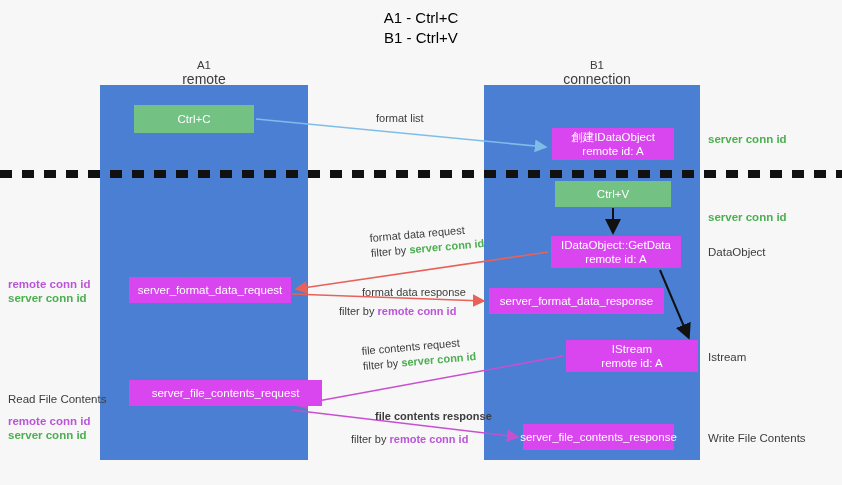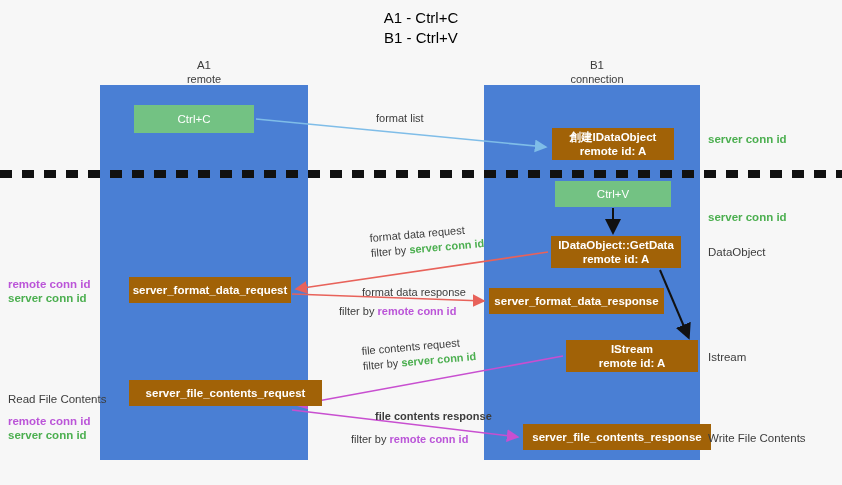--- a/index.html
+++ b/index.html
@@ -27,21 +27,21 @@
   .title div { white-space: pre; }
 
   
   .col-head {
     position: absolute;
     text-align: center;
     font-size: 11.5px;
     color: #3c3c3c;
     line-height: 14px;
   }
-  .col-head .sub { font-size: 11px; }
+  .col-head .sub { font-size: 14px; }
 
   
   .lane {
     position: absolute;
     background: #4a7fd4;
   }
   #lane-a1 { left: 100px; top: 85px; width: 208px; height: 375px; }
   #lane-b1 { left: 484px; top: 85px; width: 216px; height: 375px; }
 
   
@@ -60,32 +60,32 @@
     flex-direction: column;
     align-items: center;
     justify-content: center;
     color: #ffffff;
     font-size: 11.5px;
     line-height: 14px;
     text-align: center;
     z-index: 6;
   }
   .node.green  { background: #73c283; text-align: center; }
-  .node.orange { background: #a16207; font-weight: bold; }
+  .node.orange { background: #d946ef; }
   .node .l2 { font-size: 11.5px; }
 
   #node-ctrlc   { left: 134px; top: 105px; width: 120px; height: 28px; }
   #node-idata   { left: 552px; top: 128px; width: 122px; height: 32px; }
   #node-ctrlv   { left: 555px; top: 181px; width: 116px; height: 26px; }
   #node-getdata { left: 551px; top: 236px; width: 130px; height: 32px; }
   #node-istream { left: 566px; top: 340px; width: 132px; height: 32px; }
   #node-sfdreq  { left: 129px; top: 277px; width: 162px; height: 26px; }
   #node-sfdres  { left: 489px; top: 288px; width: 175px; height: 26px; }
   #node-sfcreq  { left: 129px; top: 380px; width: 193px; height: 26px; }
-  #node-sfcres  { left: 523px; top: 424px; width: 188px; height: 26px; }
+  #node-sfcres  { left: 523px; top: 424px; width: 151px; height: 26px; }
 
   
   .annot {
     position: absolute;
     font-size: 11.5px;
     line-height: 14px;
     white-space: nowrap;
     z-index: 7;
   }
   .annot.green  { color: #4caf50; font-weight: bold; }

